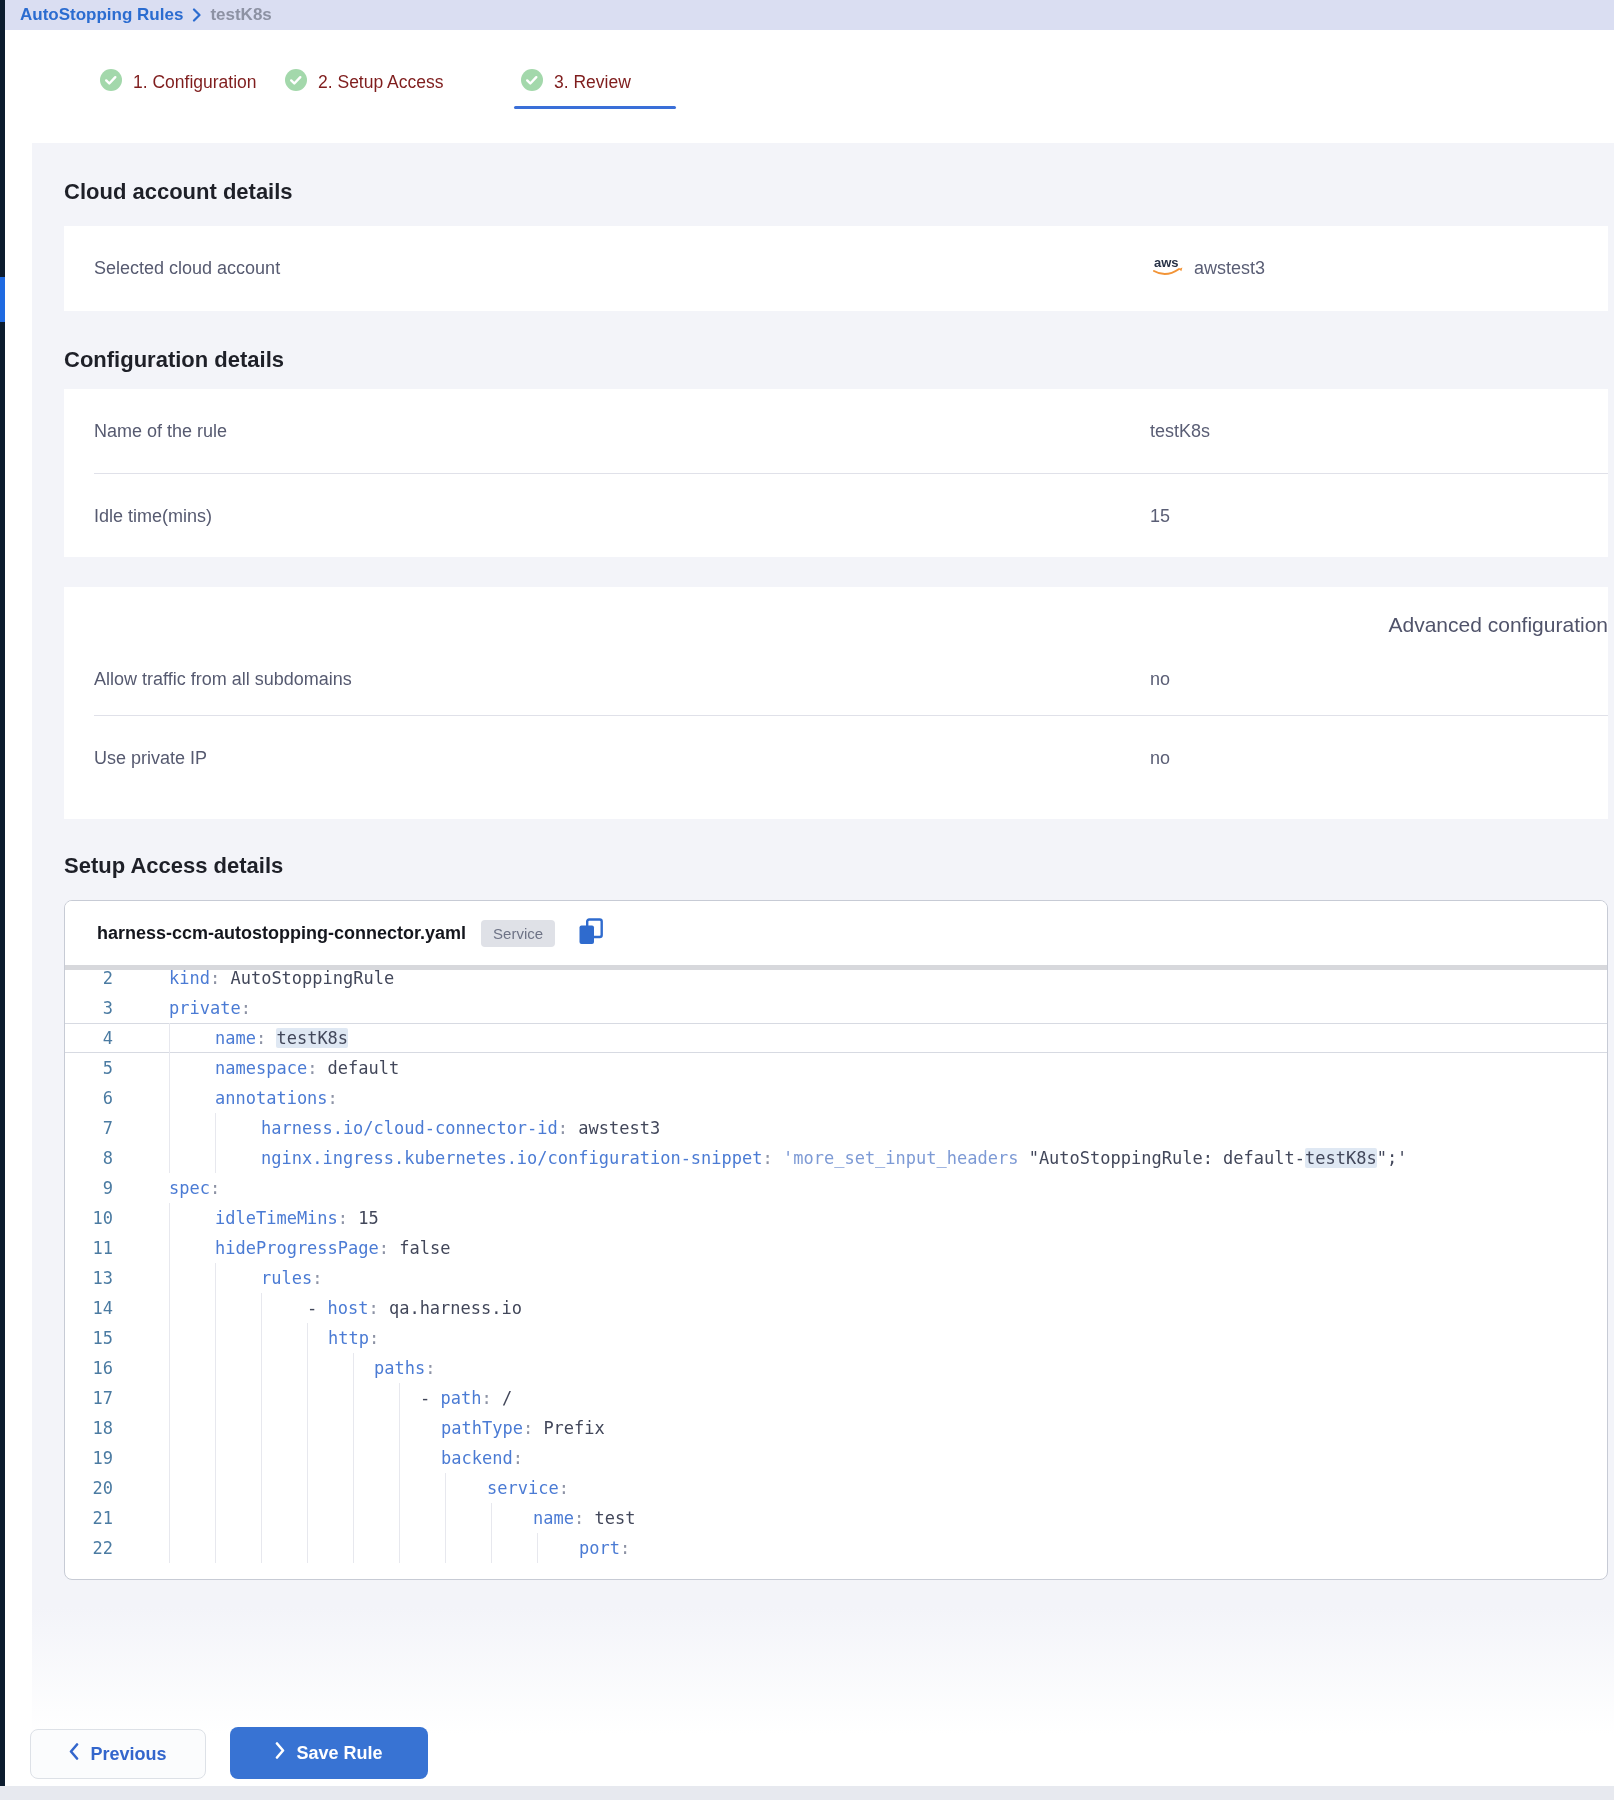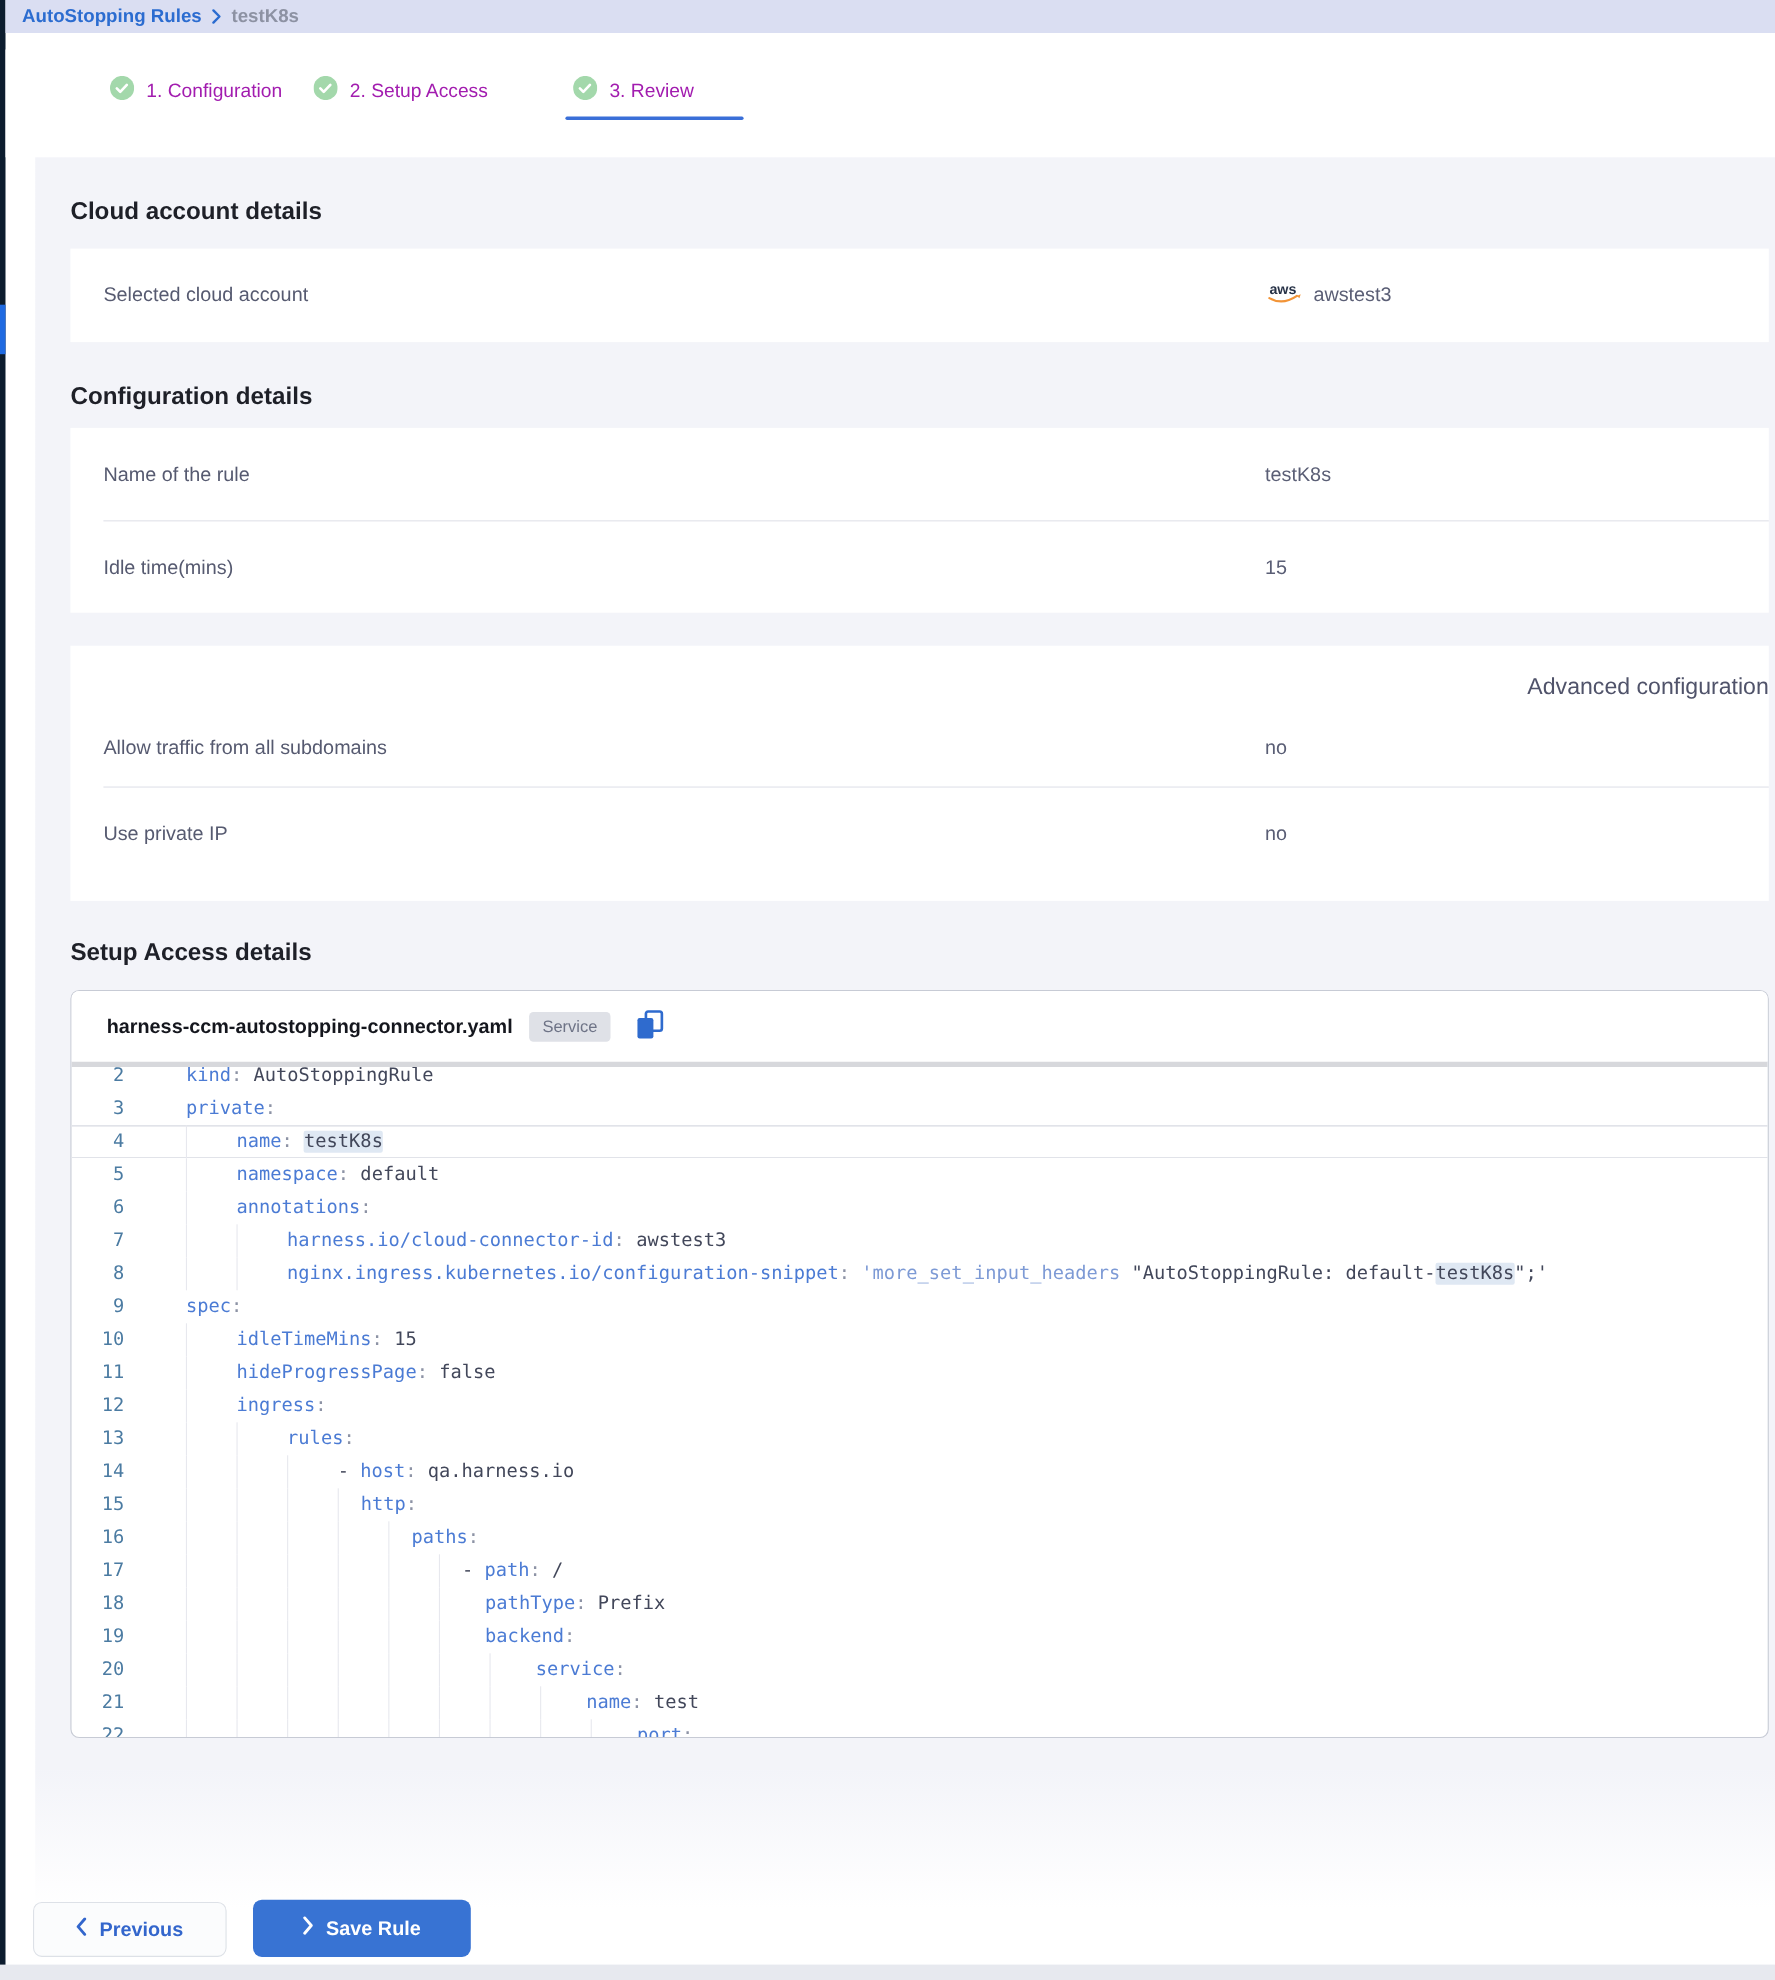--- a/index.html
+++ b/index.html
@@ -13,21 +13,21 @@
   
   .crumb-bar { position:absolute; left:5px; top:0; right:0; height:30px; background:#dadef2;
                display:flex; align-items:center; gap:9px; padding-left:15px; font-size:17px; }
   .crumb-link { color:#2b6cd0; font-weight:600; cursor:pointer; }
   .crumb-sep { display:flex; align-items:center; }
   .crumb-cur { color:#8d92a3; font-weight:600; }
 
   
   .stepper { position:absolute; left:5px; top:45px; right:0; height:98px; background:#ffffff; }
   .step { position:absolute; top:24px; height:26px; display:flex; align-items:center; gap:11px; cursor:pointer; }
-  .step-label { font-size:17.5px; color:#a21caf; }
+  .step-label { font-size:17.5px; color:#7f1d1d; }
   .step1 { left:95px; } .step2 { left:280px; } .step3 { left:516px; }
   .step-underline { position:absolute; left:509px; top:61px; width:162px; height:3px; background:#3a6fd8; border-radius:2px; }
 
   
   .panel { position:absolute; left:32px; top:143px; width:1582px; height:1592px;
            background:linear-gradient(180deg,#f3f4f9 0%,#f3f4f9 92%,rgba(243,244,249,0) 100%); }
   .sec-title { position:absolute; left:32px; font-size:22px; font-weight:700; color:#1e2028; }
   .t-cloud { top:36px; } .t-config { top:204px; } .t-setup { top:710px; }
 
   .card { position:absolute; left:32px; width:1544px; background:#ffffff; }
@@ -189,21 +189,20 @@
           <div class="cl"><span class="ln">2</span><span class="ct"><span class="tx" style="padding-left: 56px;"><span class="t-k">kind</span><span class="t-p">: </span><span class="t-v">AutoStoppingRule</span></span></span></div>
           <div class="cl"><span class="ln">3</span><span class="ct"><span class="tx" style="padding-left: 56px;"><span class="t-k">private</span><span class="t-p">:</span></span></span></div>
           <div class="cl cur"><span class="ln">4</span><span class="ct"><i class="gd" style="left: 56px;"></i><span class="tx" style="padding-left: 102px;"><span class="t-k">name</span><span class="t-p">: </span><span class="t-h">testK8s</span></span></span></div>
           <div class="cl"><span class="ln">5</span><span class="ct"><i class="gd" style="left: 56px;"></i><span class="tx" style="padding-left: 102px;"><span class="t-k">namespace</span><span class="t-p">: </span><span class="t-v">default</span></span></span></div>
           <div class="cl"><span class="ln">6</span><span class="ct"><i class="gd" style="left: 56px;"></i><span class="tx" style="padding-left: 102px;"><span class="t-k">annotations</span><span class="t-p">:</span></span></span></div>
           <div class="cl"><span class="ln">7</span><span class="ct"><i class="gd" style="left: 56px;"></i><i class="gd" style="left: 102px;"></i><span class="tx" style="padding-left: 148px;"><span class="t-k">harness.io/cloud-connector-id</span><span class="t-p">: </span><span class="t-v">awstest3</span></span></span></div>
           <div class="cl"><span class="ln">8</span><span class="ct"><i class="gd" style="left: 56px;"></i><i class="gd" style="left: 102px;"></i><span class="tx" style="padding-left: 148px;"><span class="t-k">nginx.ingress.kubernetes.io/configuration-snippet</span><span class="t-p">: </span><span class="t-s">'more_set_input_headers </span><span class="t-w">"AutoStoppingRule: default-</span><span class="t-h">testK8s</span><span class="t-w">";'</span></span></span></div>
           <div class="cl"><span class="ln">9</span><span class="ct"><span class="tx" style="padding-left: 56px;"><span class="t-k">spec</span><span class="t-p">:</span></span></span></div>
           <div class="cl"><span class="ln">10</span><span class="ct"><i class="gd" style="left: 56px;"></i><span class="tx" style="padding-left: 102px;"><span class="t-k">idleTimeMins</span><span class="t-p">: </span><span class="t-v">15</span></span></span></div>
           <div class="cl"><span class="ln">11</span><span class="ct"><i class="gd" style="left: 56px;"></i><span class="tx" style="padding-left: 102px;"><span class="t-k">hideProgressPage</span><span class="t-p">: </span><span class="t-v">false</span></span></span></div>
-          <div class="cl"><span class="ln">12</span><span class="ct"><i class="gd" style="left: 56px;"></i><span class="tx" style="padding-left: 102px;"><span class="t-k">ingress</span><span class="t-p">:</span></span></span></div>
           <div class="cl"><span class="ln">13</span><span class="ct"><i class="gd" style="left: 56px;"></i><i class="gd" style="left: 102px;"></i><span class="tx" style="padding-left: 148px;"><span class="t-k">rules</span><span class="t-p">:</span></span></span></div>
           <div class="cl"><span class="ln">14</span><span class="ct"><i class="gd" style="left: 56px;"></i><i class="gd" style="left: 102px;"></i><i class="gd" style="left: 148px;"></i><span class="tx" style="padding-left: 194px;"><span class="t-d">- </span><span class="t-k">host</span><span class="t-p">: </span><span class="t-v">qa.harness.io</span></span></span></div>
           <div class="cl"><span class="ln">15</span><span class="ct"><i class="gd" style="left: 56px;"></i><i class="gd" style="left: 102px;"></i><i class="gd" style="left: 148px;"></i><i class="gd" style="left: 194px;"></i><span class="tx" style="padding-left: 215px;"><span class="t-k">http</span><span class="t-p">:</span></span></span></div>
           <div class="cl"><span class="ln">16</span><span class="ct"><i class="gd" style="left: 56px;"></i><i class="gd" style="left: 102px;"></i><i class="gd" style="left: 148px;"></i><i class="gd" style="left: 194px;"></i><i class="gd" style="left: 240px;"></i><span class="tx" style="padding-left: 261px;"><span class="t-k">paths</span><span class="t-p">:</span></span></span></div>
           <div class="cl"><span class="ln">17</span><span class="ct"><i class="gd" style="left: 56px;"></i><i class="gd" style="left: 102px;"></i><i class="gd" style="left: 148px;"></i><i class="gd" style="left: 194px;"></i><i class="gd" style="left: 240px;"></i><i class="gd" style="left: 286px;"></i><span class="tx" style="padding-left: 307px;"><span class="t-d">- </span><span class="t-k">path</span><span class="t-p">: </span><span class="t-v">/</span></span></span></div>
           <div class="cl"><span class="ln">18</span><span class="ct"><i class="gd" style="left: 56px;"></i><i class="gd" style="left: 102px;"></i><i class="gd" style="left: 148px;"></i><i class="gd" style="left: 194px;"></i><i class="gd" style="left: 240px;"></i><i class="gd" style="left: 286px;"></i><span class="tx" style="padding-left: 328px;"><span class="t-k">pathType</span><span class="t-p">: </span><span class="t-v">Prefix</span></span></span></div>
           <div class="cl"><span class="ln">19</span><span class="ct"><i class="gd" style="left: 56px;"></i><i class="gd" style="left: 102px;"></i><i class="gd" style="left: 148px;"></i><i class="gd" style="left: 194px;"></i><i class="gd" style="left: 240px;"></i><i class="gd" style="left: 286px;"></i><span class="tx" style="padding-left: 328px;"><span class="t-k">backend</span><span class="t-p">:</span></span></span></div>
           <div class="cl"><span class="ln">20</span><span class="ct"><i class="gd" style="left: 56px;"></i><i class="gd" style="left: 102px;"></i><i class="gd" style="left: 148px;"></i><i class="gd" style="left: 194px;"></i><i class="gd" style="left: 240px;"></i><i class="gd" style="left: 286px;"></i><i class="gd" style="left: 332px;"></i><span class="tx" style="padding-left: 374px;"><span class="t-k">service</span><span class="t-p">:</span></span></span></div>
           <div class="cl"><span class="ln">21</span><span class="ct"><i class="gd" style="left: 56px;"></i><i class="gd" style="left: 102px;"></i><i class="gd" style="left: 148px;"></i><i class="gd" style="left: 194px;"></i><i class="gd" style="left: 240px;"></i><i class="gd" style="left: 286px;"></i><i class="gd" style="left: 332px;"></i><i class="gd" style="left: 378px;"></i><span class="tx" style="padding-left: 420px;"><span class="t-k">name</span><span class="t-p">: </span><span class="t-v">test</span></span></span></div>
           <div class="cl"><span class="ln">22</span><span class="ct"><i class="gd" style="left: 56px;"></i><i class="gd" style="left: 102px;"></i><i class="gd" style="left: 148px;"></i><i class="gd" style="left: 194px;"></i><i class="gd" style="left: 240px;"></i><i class="gd" style="left: 286px;"></i><i class="gd" style="left: 332px;"></i><i class="gd" style="left: 378px;"></i><i class="gd" style="left: 424px;"></i><span class="tx" style="padding-left: 466px;"><span class="t-k">port</span><span class="t-p">:</span></span></span></div>

